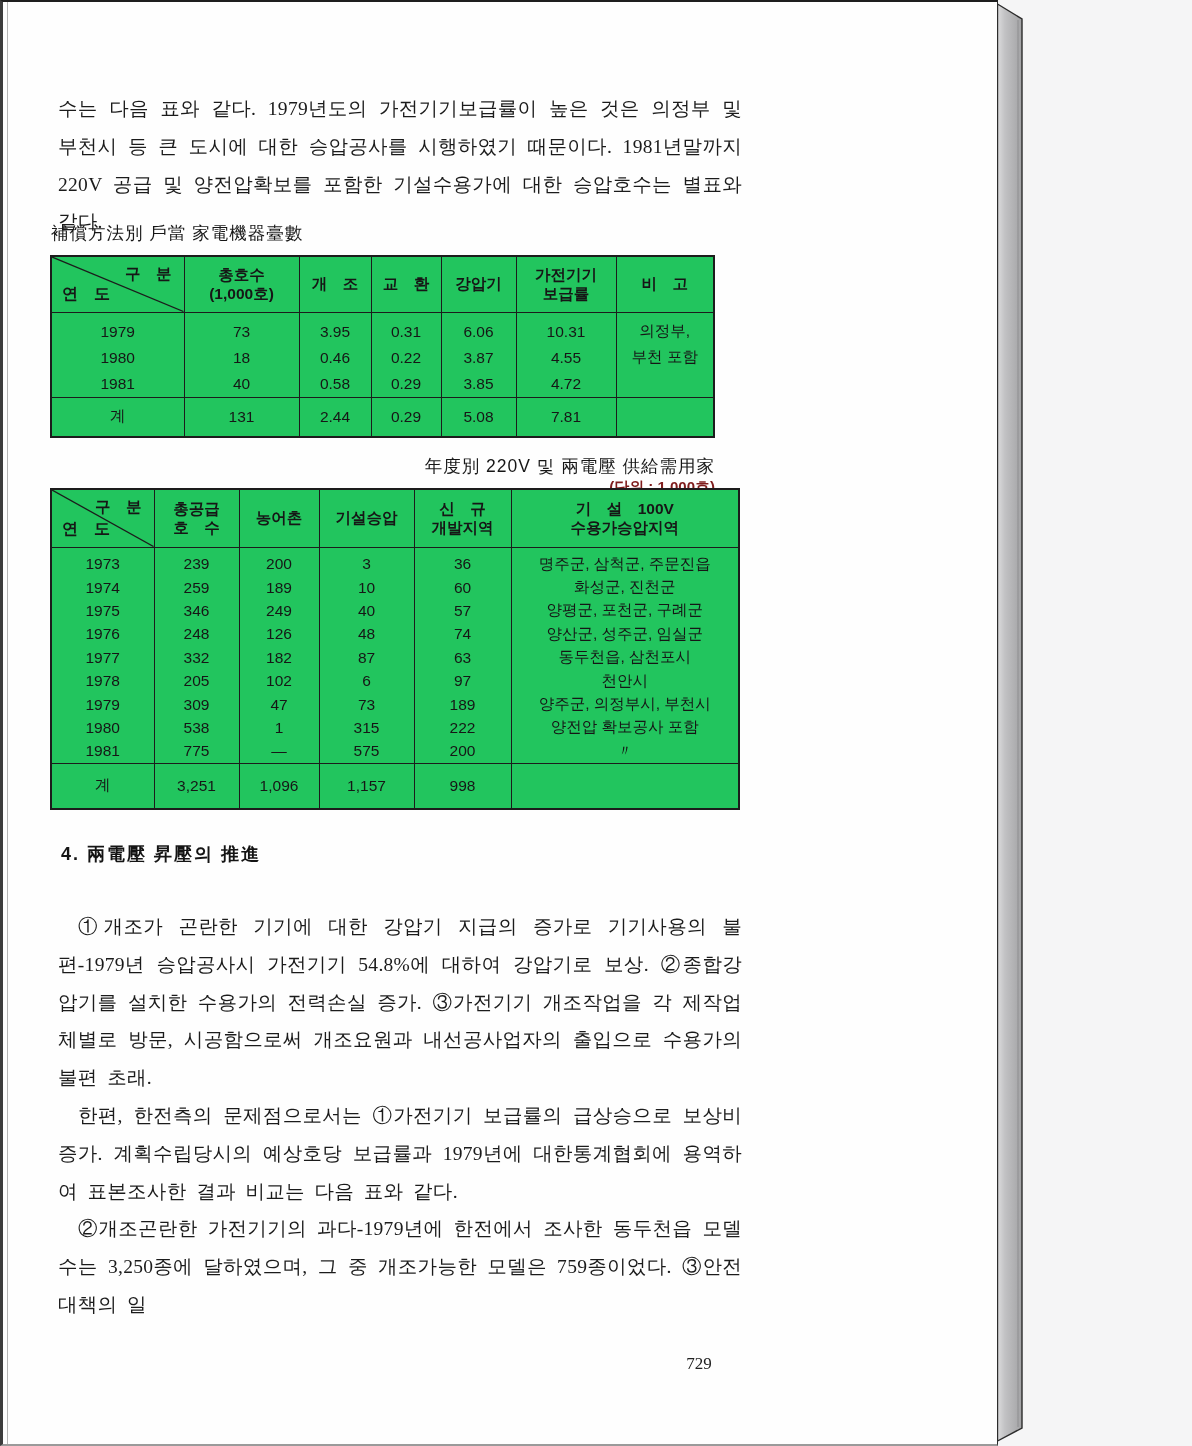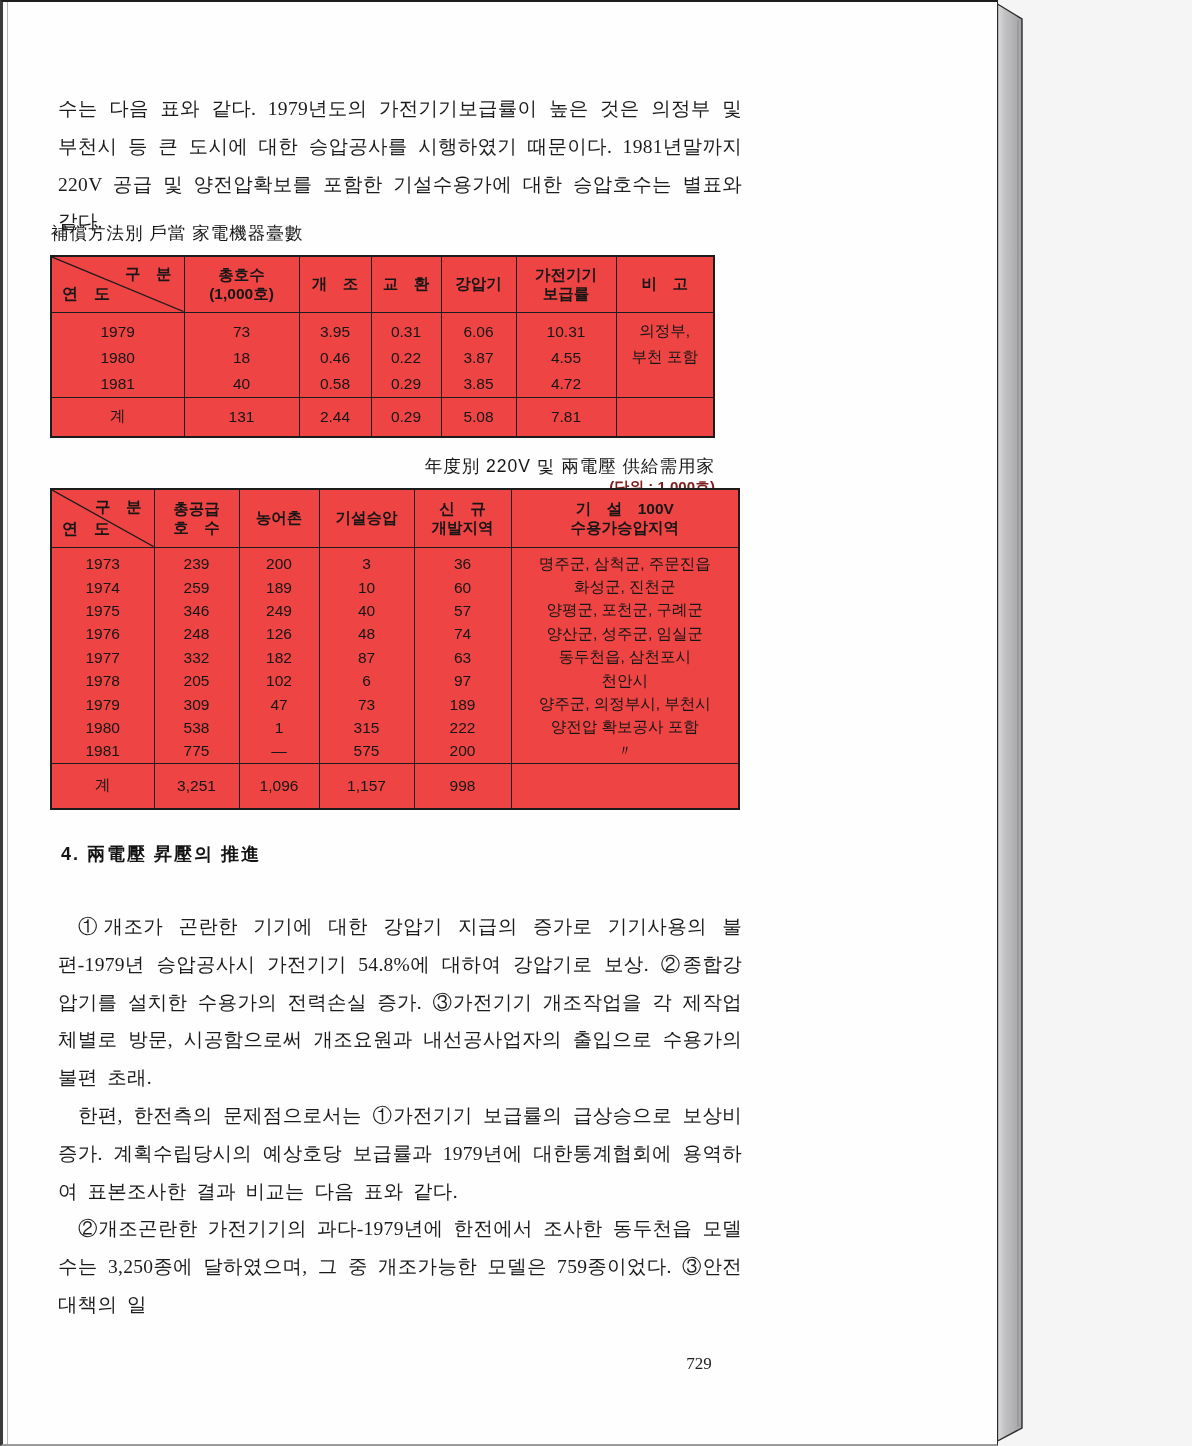--- a/index.html
+++ b/index.html
@@ -54,21 +54,21 @@
     font-family:"Liberation Sans",sans-serif;
     font-weight:700;font-size:18px;color:#141414;letter-spacing:2px;
   }
   .page-number{
     position:absolute;left:666px;top:1352px;width:60px;text-align:center;
     font-family:"Liberation Serif",serif;font-size:17px;color:#222;
   }
   
   table.doc-table{
     position:absolute;border-collapse:collapse;table-layout:fixed;
-    background:#ef4444;border:2px solid #1c1c1c;
+    background:#22c55e;border:2px solid #1c1c1c;
     font-family:"Liberation Sans",sans-serif;color:#161616;padding-left:20px;
   }
   .t1{left:47px;top:253px;width:663px;}
   .t2{left:47px;top:486px;width:688px;}
   table.doc-table td{
     border-left:1.5px solid #1c1c1c;
     padding:0;text-align:center;vertical-align:middle;
     font-size:15.5px;overflow:hidden;
   }
   tr.header-row td{border-bottom:1.5px solid #1c1c1c;font-weight:700;}

